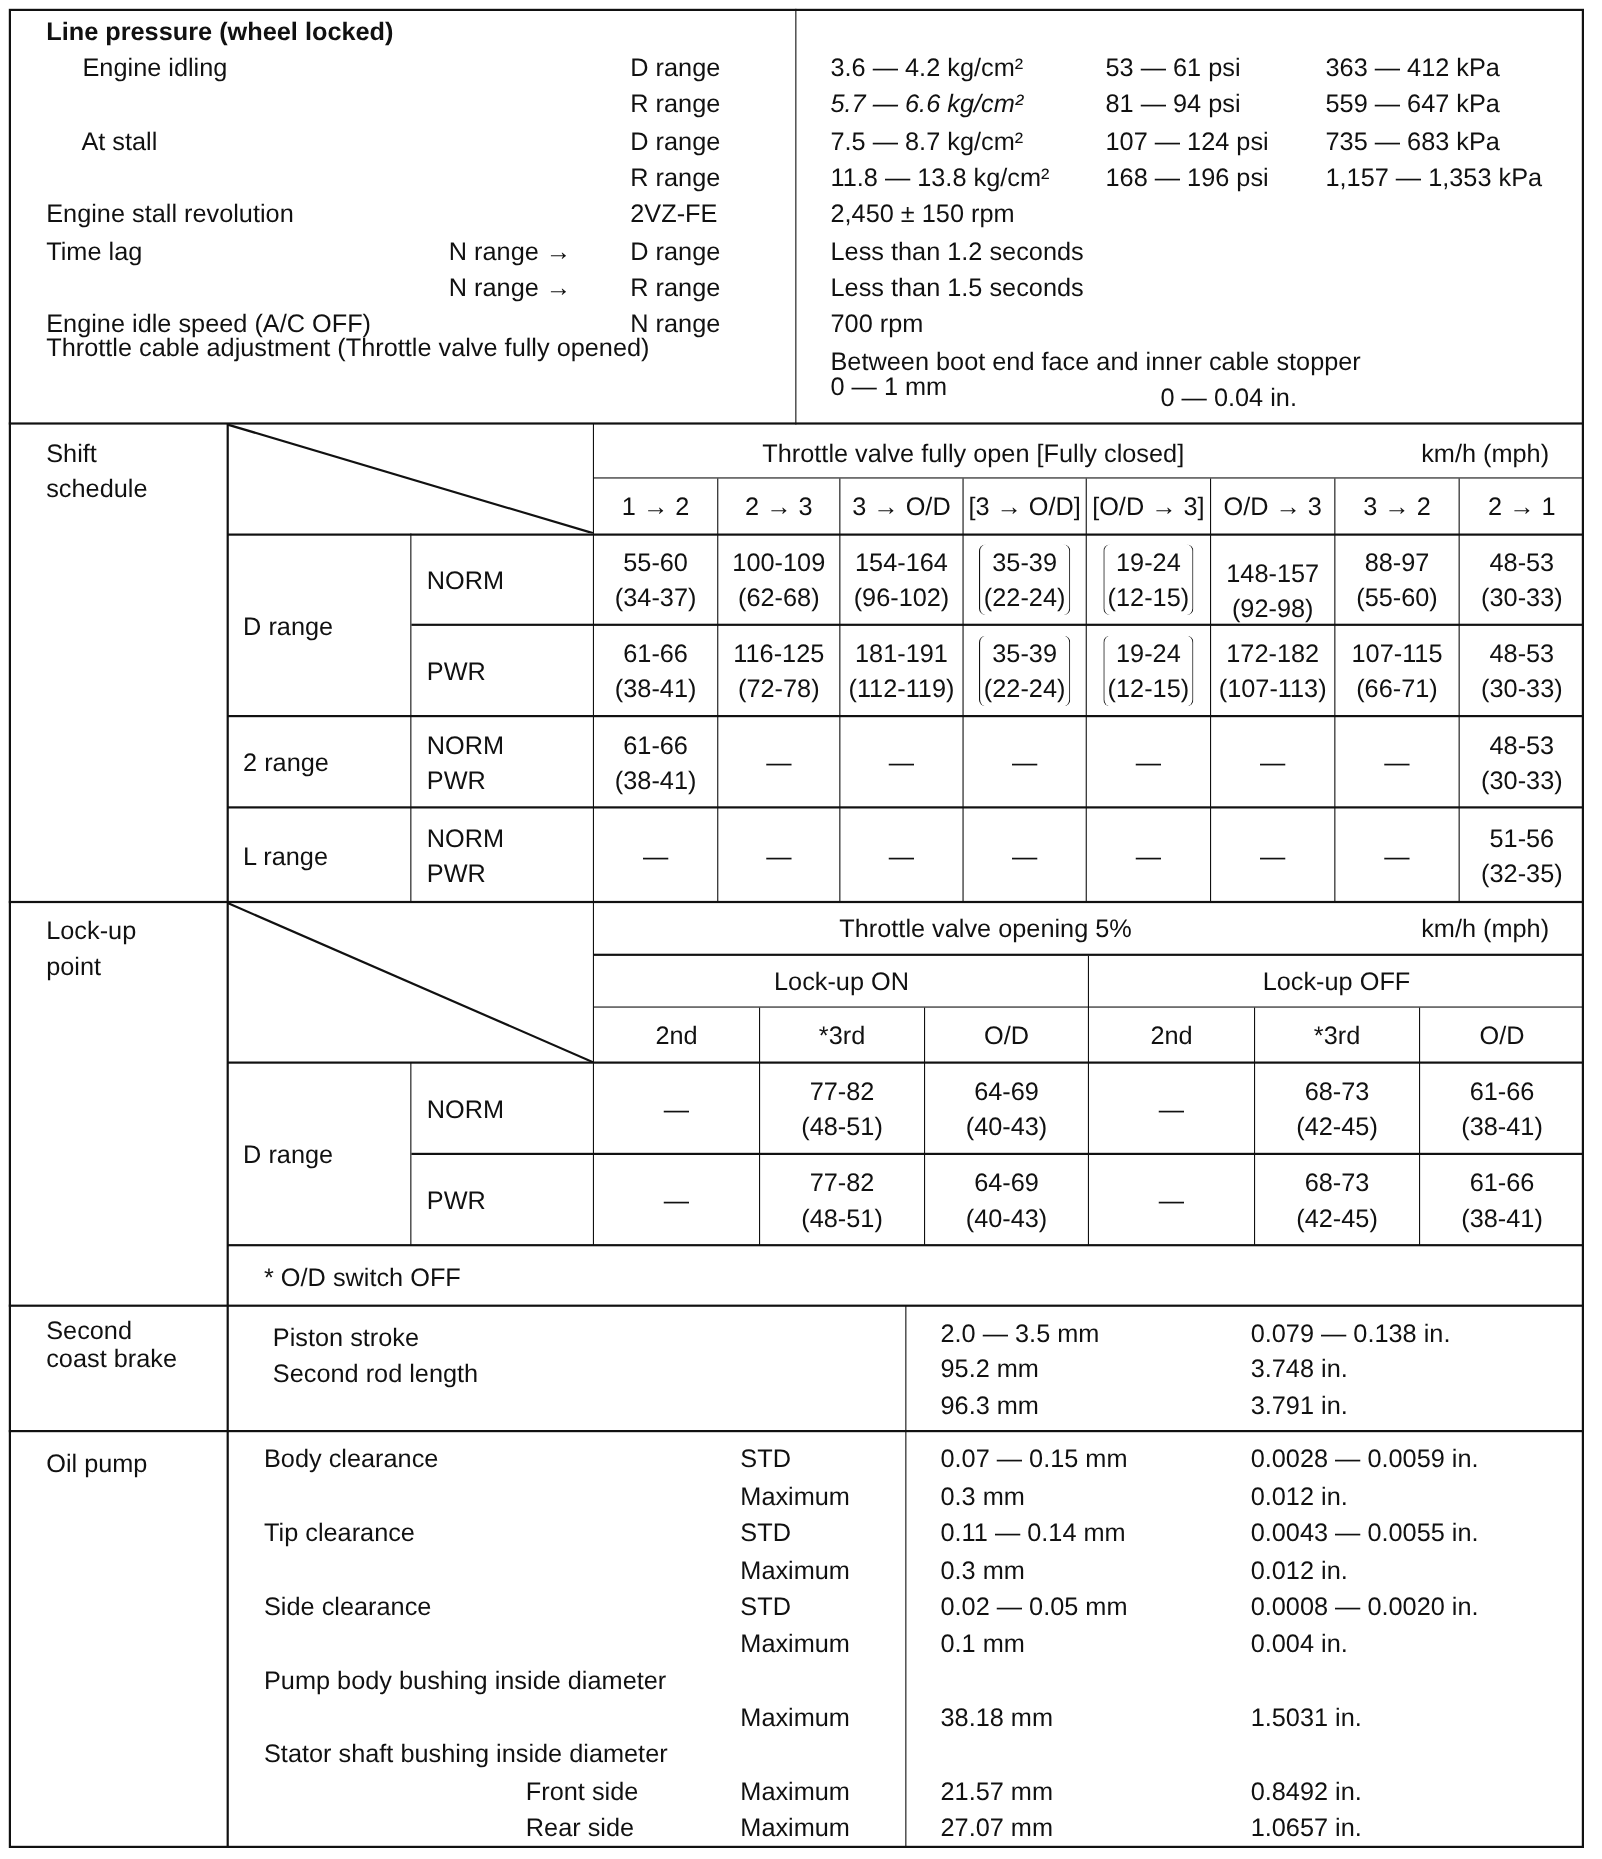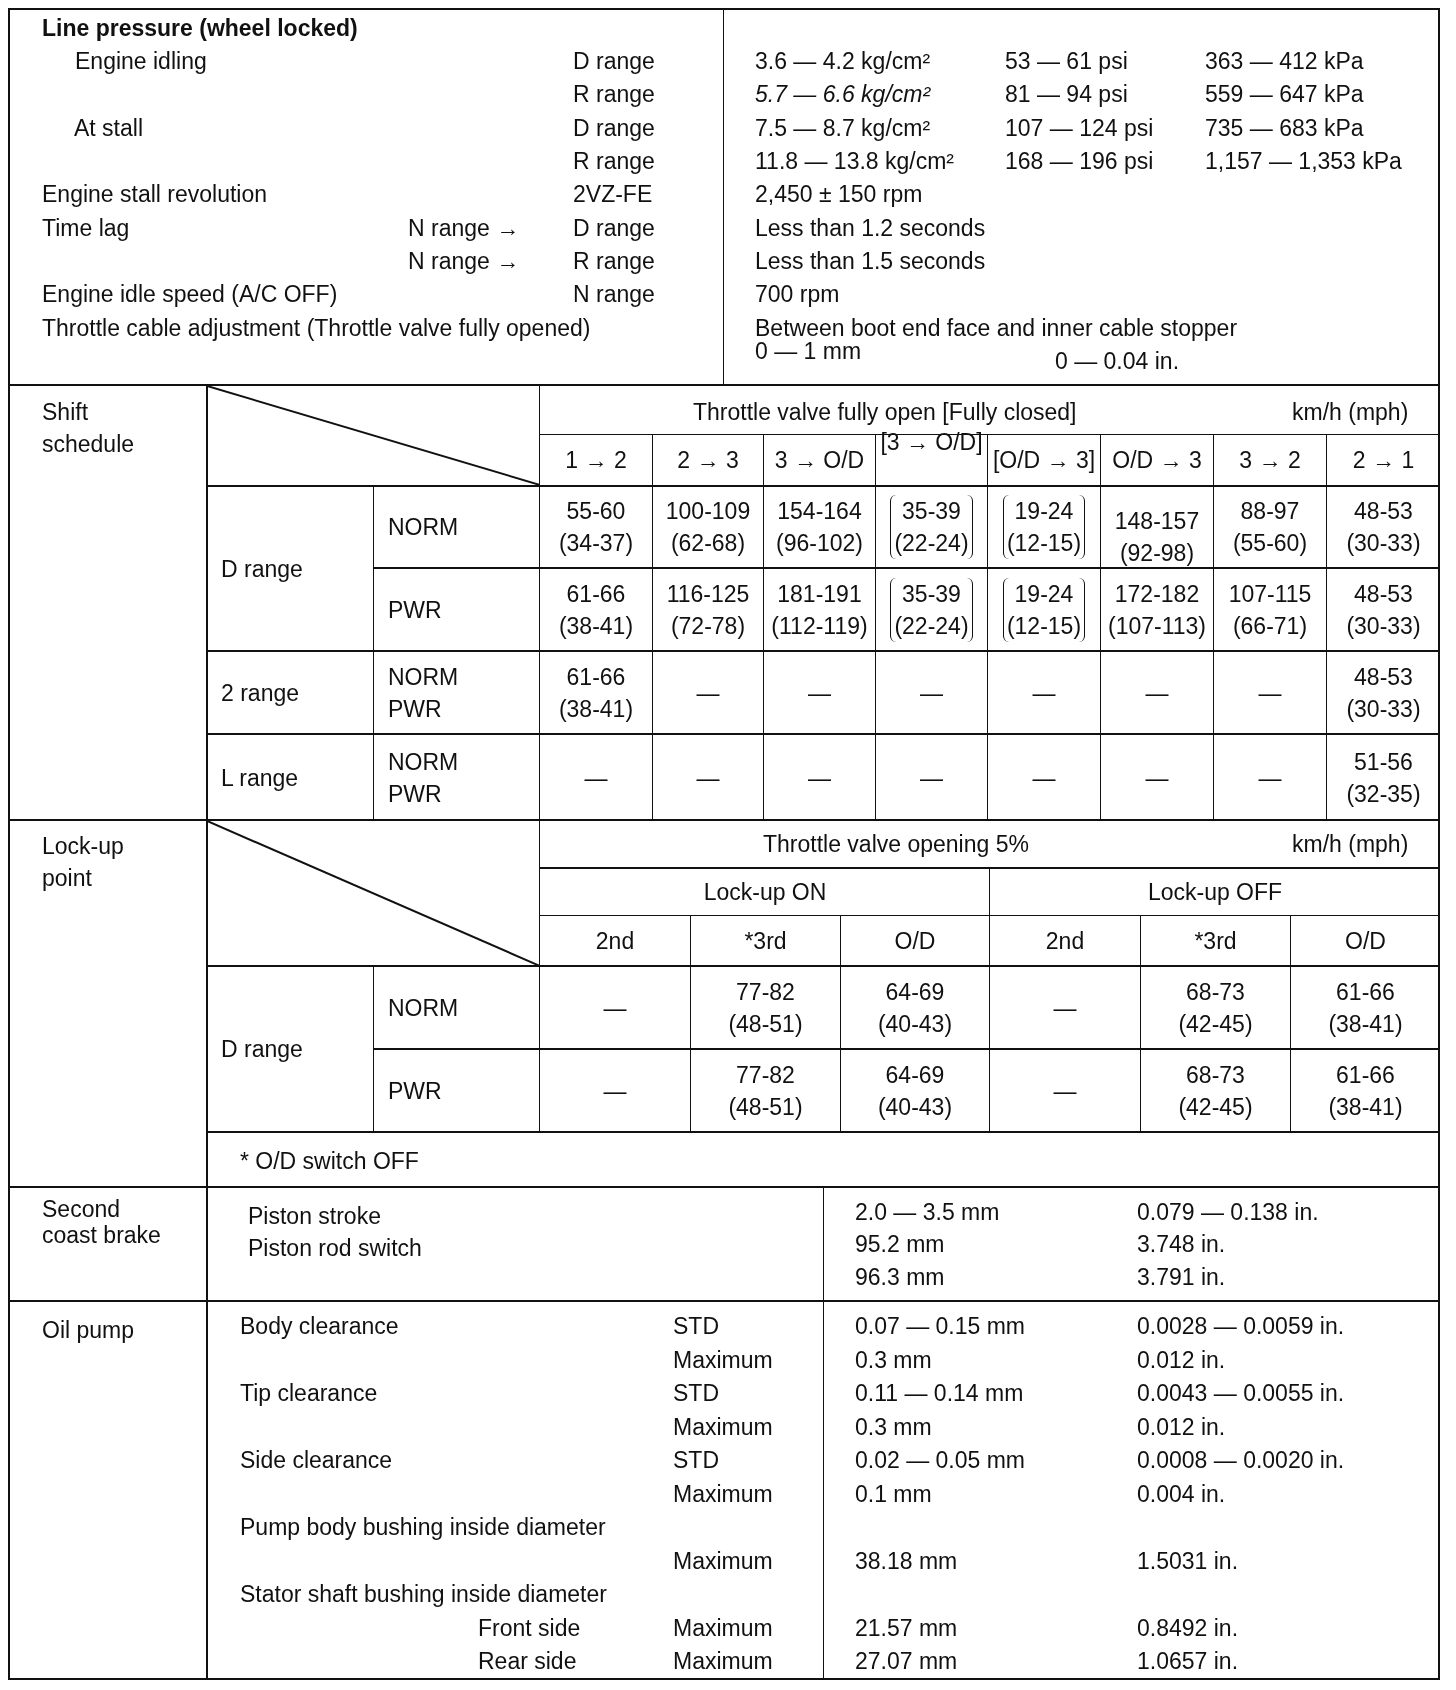--- a/index.html
+++ b/index.html
@@ -35,21 +35,21 @@
   <div class="abs" style="left:573px;top:145px;">R range</div>
   <div class="abs" style="left:42px;top:178px;">Engine stall revolution</div>
   <div class="abs" style="left:573px;top:178px;">2VZ-FE</div>
   <div class="abs" style="left:42px;top:212px;">Time lag</div>
   <div class="abs" style="left:408px;top:212px;">N range →</div>
   <div class="abs" style="left:573px;top:212px;">D range</div>
   <div class="abs" style="left:408px;top:245px;">N range →</div>
   <div class="abs" style="left:573px;top:245px;">R range</div>
   <div class="abs" style="left:42px;top:278px;">Engine idle speed (A/C OFF)</div>
   <div class="abs" style="left:573px;top:278px;">N range</div>
-  <div class="abs" style="left:42px;top:312px;">Throttle cable adjustment (Throttle valve fully opened)</div>
+  <div class="abs" style="left:42px;top:300px;">Throttle cable adjustment (Throttle valve fully opened)</div>
 
   <div class="abs" style="left:755px;top:45px;">3.6 — 4.2 kg/cm²</div>
   <div class="abs" style="left:1005px;top:45px;">53 — 61 psi</div>
   <div class="abs" style="left:1205px;top:45px;">363 — 412 kPa</div>
   <div class="abs" style="left:755px;top:78px;font-style:italic;">5.7 — 6.6 kg/cm²</div>
   <div class="abs" style="left:1005px;top:78px;">81 — 94 psi</div>
   <div class="abs" style="left:1205px;top:78px;">559 — 647 kPa</div>
   <div class="abs" style="left:755px;top:112px;">7.5 — 8.7 kg/cm²</div>
   <div class="abs" style="left:1005px;top:112px;">107 — 124 psi</div>
   <div class="abs" style="left:1205px;top:112px;">735 — 683 kPa</div>
@@ -91,21 +91,21 @@
   <div class="vl" style="left:763px;top:435px;height:385px;"></div>
   <div class="vl" style="left:875px;top:435px;height:385px;"></div>
   <div class="vl" style="left:987px;top:435px;height:385px;"></div>
   <div class="vl" style="left:1100px;top:435px;height:385px;"></div>
   <div class="vl" style="left:1213px;top:435px;height:385px;"></div>
   <div class="vl" style="left:1326px;top:435px;height:385px;"></div>
 
   <div class="cell" style="left:540px;top:435px;width:112px;height:50px;">1 → 2</div>
   <div class="cell" style="left:653px;top:435px;width:110px;height:50px;">2 → 3</div>
   <div class="cell" style="left:764px;top:435px;width:111px;height:50px;">3 → O/D</div>
-  <div class="cell" style="left:876px;top:417px;width:111px;height:50px;">[3 → O/D]</div>
+  <div class="cell" style="left:876px;top:435px;width:111px;height:50px;">[3 → O/D]</div>
   <div class="cell" style="left:988px;top:435px;width:112px;height:50px;">[O/D → 3]</div>
   <div class="cell" style="left:1101px;top:435px;width:112px;height:50px;">O/D → 3</div>
   <div class="cell" style="left:1214px;top:435px;width:112px;height:50px;">3 → 2</div>
   <div class="cell" style="left:1327px;top:435px;width:113px;height:50px;">2 → 1</div>
 
   <div class="cell left" style="left:207px;top:487px;width:166px;height:163px;">D range</div>
   <div class="cell left" style="left:374px;top:487px;width:165px;height:80px;">NORM</div>
   <div class="cell left" style="left:374px;top:569px;width:165px;height:81px;">PWR</div>
   <div class="cell left" style="left:207px;top:652px;width:166px;height:81px;">2 range</div>
   <div class="cell left" style="left:374px;top:652px;width:165px;height:81px;">
@@ -395,21 +395,21 @@
 
 <div class="hl" style="left:8px;top:1186px;width:1432px;"></div>
 
 <div>
   <div class="vl thick" style="left:206px;top:1187px;height:493px;"></div>
   <div class="vl" style="left:823px;top:1187px;height:493px;"></div>
   <div class="abs" style="left:42px;top:1196px;line-height:26px;">Second</div>
   <div class="abs" style="left:42px;top:1222px;line-height:26px;">coast brake</div>
 
   <div class="abs" style="left:248px;top:1200px;">Piston stroke</div>
-  <div class="abs" style="left:248px;top:1232px;">Piston rod switch</div>
+  <div class="abs" style="left:248px;top:1232px;">Second rod length</div>
   <div class="abs" style="left:855px;top:1196px;">2.0 — 3.5 mm</div>
   <div class="abs" style="left:1137px;top:1196px;">0.079 — 0.138 in.</div>
   <div class="abs" style="left:855px;top:1228px;">95.2 mm</div>
   <div class="abs" style="left:1137px;top:1228px;">3.748 in.</div>
   <div class="abs" style="left:855px;top:1261px;">96.3 mm</div>
   <div class="abs" style="left:1137px;top:1261px;">3.791 in.</div>
 </div>
 
 <div class="hl" style="left:8px;top:1300px;width:1432px;"></div>
 

